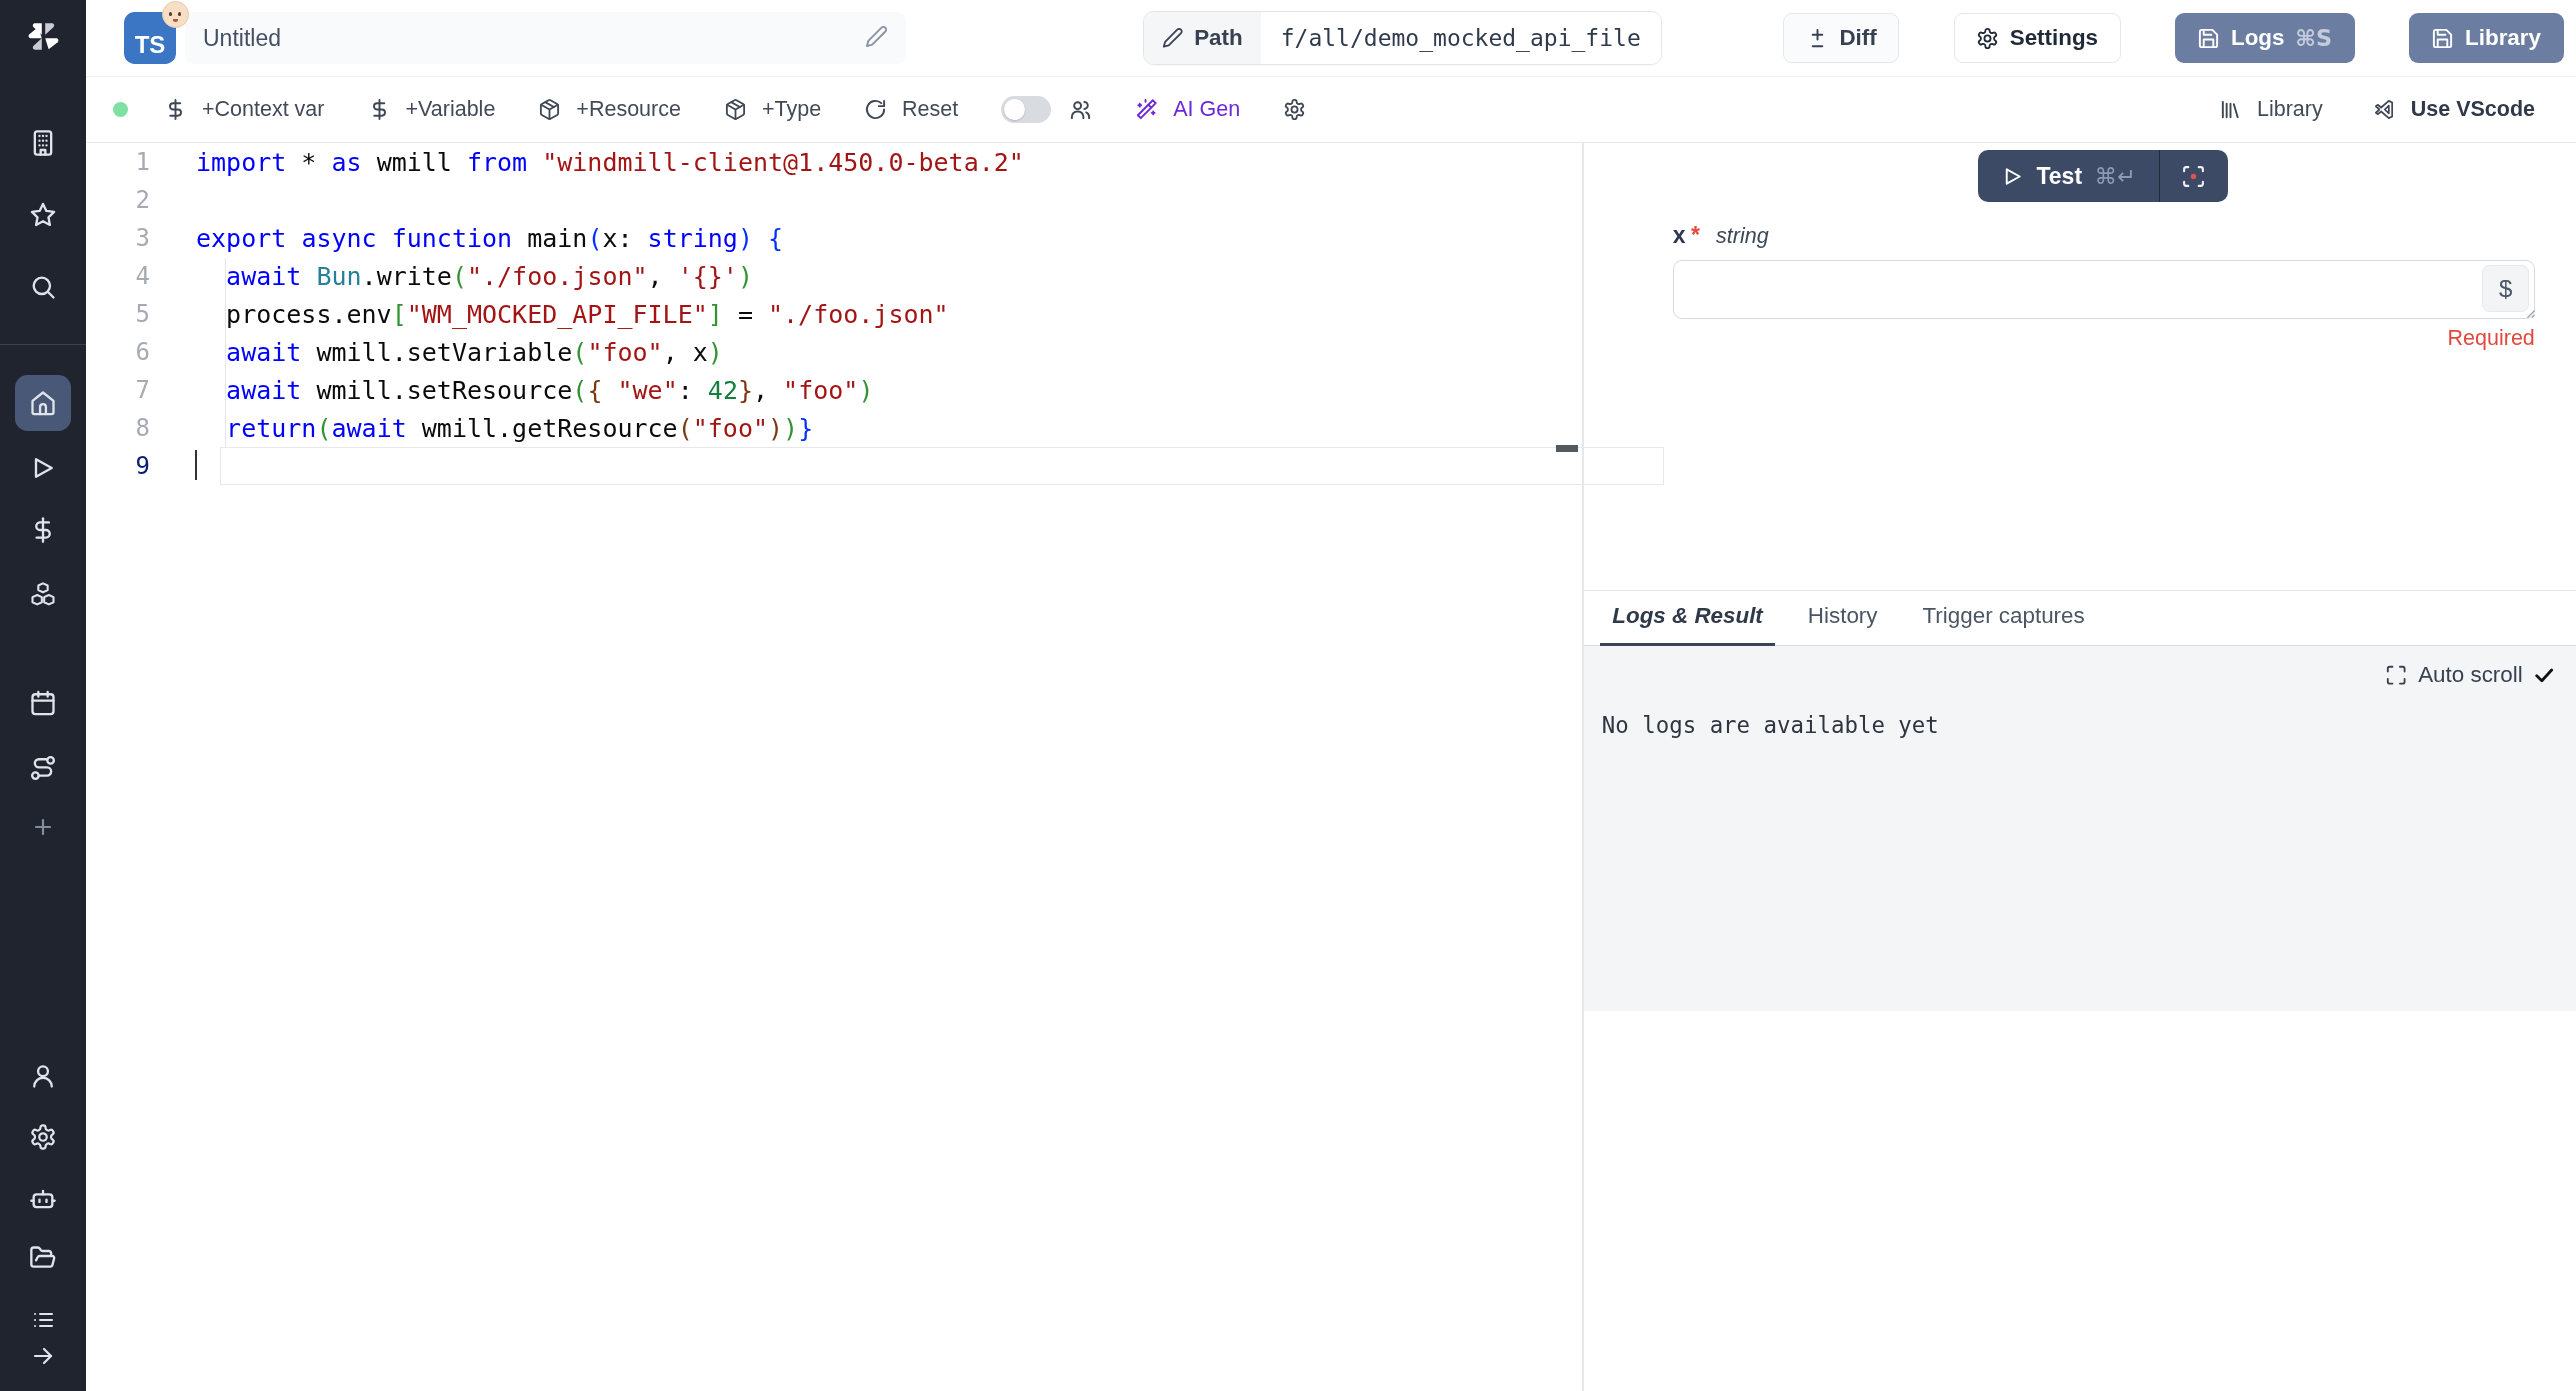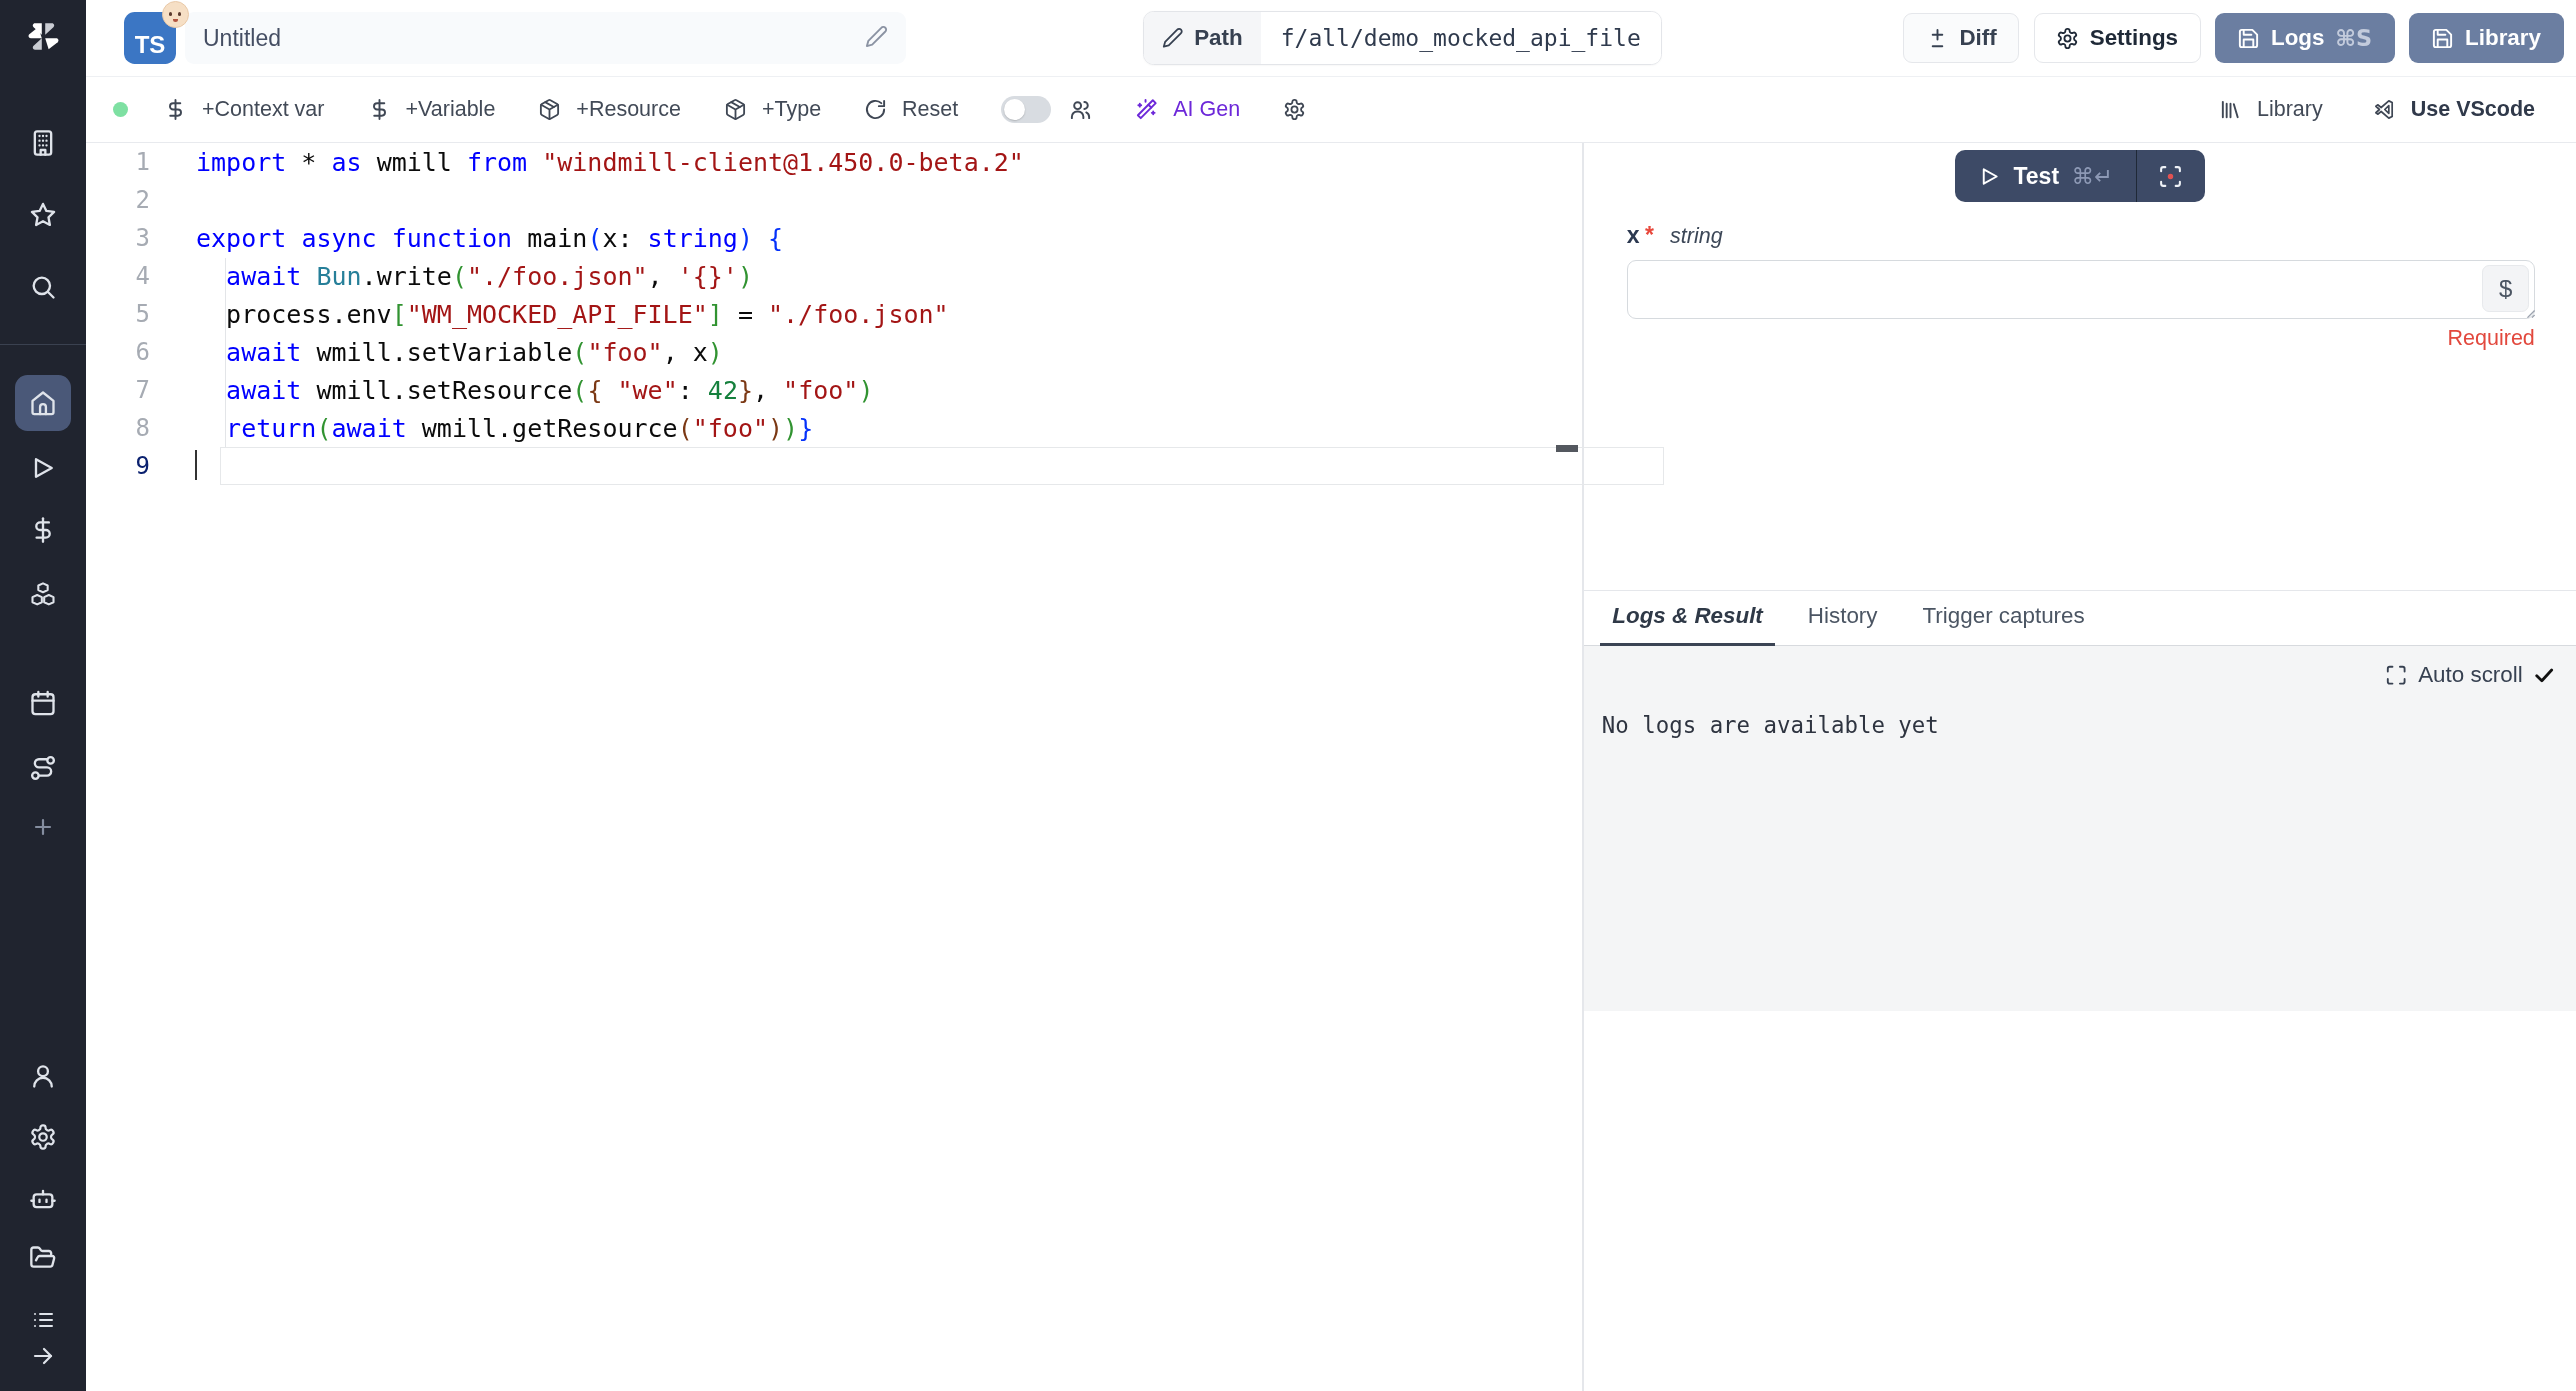--- a/index.html
+++ b/index.html
@@ -23,21 +23,21 @@
   .baby:before, .baby:after { content:""; position:absolute; top:10px; width:3.6px; height:3.6px; border-radius:50%; background:#5b3b2e; }
   .baby:before { left:6.3px; } .baby:after { right:6.3px; }
   .baby i { position:absolute; left:10px; bottom:5.4px; width:5.4px; height:2.7px; border-radius:0 0 5.4px 5.4px; background:#b2543f; }
   .title-box { margin-left:9px; width:721px; height:52px; background:#f8fafc; border-radius:9px; display:flex; align-items:center; padding:0 18px; }
   .title-text { font-size:23px; color:#454e63; font-weight:500; flex:1; }
   .icon-gray { color:#8b93a3; }
   .path-chip { margin-left:237px; height:54px; border:0.9px solid #e3e5e9; border-radius:10.7px; display:flex; align-items:stretch; overflow:hidden; box-shadow:0 0.9px 1.8px rgba(0,0,0,.03); }
   .path-left { background:#f5f6f8; display:flex; align-items:center; gap:10.7px; padding:0 18px; color:#374151; font-weight:600; font-size:22.4px; }
   .path-right { background:#fff; display:flex; align-items:center; padding:0 20px; font-family:"DejaVu Sans Mono", monospace; font-size:23px; color:#2f3a4d; }
   .tb-btns { margin-left:auto; display:flex; align-items:center; gap:14.3px; }
-  .btn { height:50px; border-radius:9px; display:flex; align-items:center; gap:10.7px; font-size:22.4px; font-weight:600; padding:0 21.5px; cursor:pointer; border:0.9px solid transparent; }
+  .btn { height:50px; border-radius:9px; display:flex; align-items:center; gap:10.7px; font-size:22.4px; font-weight:600; padding:0 21.5px; cursor:pointer; border:0.9px solid transparent;margin-left:40px; }
   .btn svg { width:23px; height:23px; }
   .btn.ghost { background:#fafbfc; border-color:#e5e7eb; color:#374151; }
   .btn.white { background:#fff; border-color:#e5e7eb; color:#1f2937; }
   .btn.slate { background:#6b7ea1; color:#fff; }
   .btn .shortcut { color:#c3cbdc; font-weight:600; font-family:"DejaVu Sans", sans-serif; }
 
   
   .toolbar { position:absolute; left:86px; top:77px; width:2490px; height:66px; background:#fff; border-bottom:0.9px solid #e8eaee; display:flex; align-items:center; padding:0 41px 0 27px; }
   .dot { width:15px; height:15px; border-radius:50%; background:#7ee0a2; margin-right:36px; }
   .tool-item { display:flex; align-items:center; gap:15px; color:#424a57; font-size:21.5px; margin-right:43px; cursor:pointer; white-space:nowrap; }
@@ -63,21 +63,21 @@
   .tok-num { color:#15803d; } .tok-typ { color:#267f99; }
   .tok-b1 { color:#0431fa; } .tok-b2 { color:#319331; } .tok-b3 { color:#7b3814; }
   .cur-line { position:absolute; left:134px; top:304px; width:1444px; height:38px; border:1.8px solid #e6e8ea; z-index:1; }
   .indent-guide { position:absolute; left:139px; top:115px; width:0.9px; height:189px; background:#e3e5e8; z-index:1; }
   .cursor { position:absolute; left:109px; top:307px; width:1.8px; height:30px; background:#333; z-index:3; }
   .overview-mark { position:absolute; left:1470px; top:302px; width:21.5px; height:7.2px; background:#54585f; z-index:3; }
 
   .vdivider { width:1.8px; background:#e5e7eb; height:100%; }
 
   
-  .rightpanel { position:relative; width:992px; height:100%; background:#fff; }
+  .rightpanel { position:relative; width:992px; height:100%; background:#fff;padding-left:46px; }
   .test-row { display:flex; justify-content:center; padding-top:7.2px; }
   .test-group { display:flex; height:52px; background:#3d4a66; border-radius:10px; overflow:hidden; align-items:stretch; }
   .test-main { display:flex; align-items:center; gap:12.5px; padding:0 23px; color:#fff; cursor:pointer; }
   .test-main .play { width:23px; height:23px; }
   .test-label { font-size:23px; font-weight:700; }
   .test-kbd { font-size:22.4px; color:#8d99b5; font-family:"DejaVu Sans", sans-serif; }
   .test-sep { width:0.9px; background:#1f2937; }
   .test-capture { width:68px; display:flex; align-items:center; justify-content:center; color:#eef1f6; cursor:pointer; }
   .form { padding:20px 41px 0 43px; }
   .arg-label { display:flex; align-items:baseline; gap:5.4px; }

